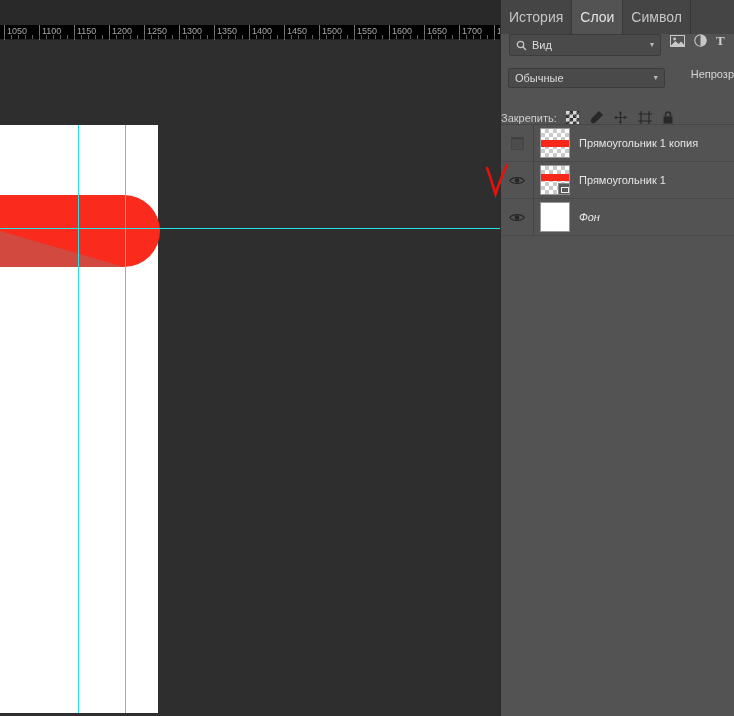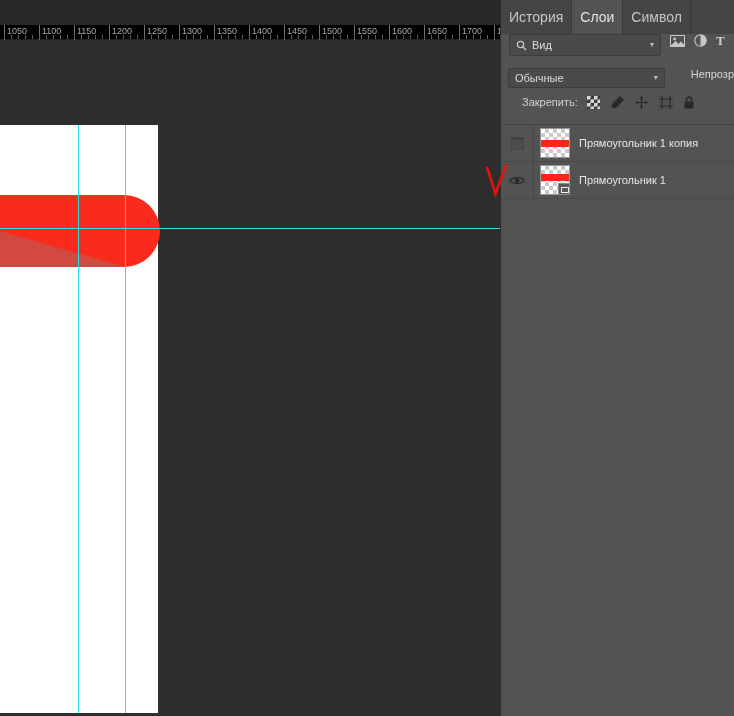--- a/index.html
+++ b/index.html
@@ -37,21 +37,21 @@
   .dd-kind{width:152px}
   .dd-label{margin-left:5px}
   .chev{margin-left:auto;font-size:8px;color:#bdbdbd;line-height:1}
   .filter-icons{display:flex;align-items:center;gap:9px;margin-left:9px}
   .type-glyph{font-family:"Liberation Serif",serif;font-size:13px;font-weight:bold;color:#cdcdcd;line-height:1}
 
   .blend-row{display:flex;height:28px;padding-left:7px;overflow:hidden}
   .dd-blend{width:174px;height:20px}
   .opacity-label{margin-left:26px;color:#d5d5d5;white-space:nowrap}
 
-  .lock-row{display:flex;align-items:flex-start;height:28px;padding-left:21px}
+  .lock-row{display:flex;align-items:flex-end;height:28px;padding-left:0}
   .lock-label{color:#cfcfcf;margin-right:9px}
   .lock-icons{display:flex;align-items:center;gap:11px}
   .icon-transp{width:13px;height:13px;background-color:#d8d8d8;
     background-image:linear-gradient(45deg,#303030 25%,transparent 25%,transparent 75%,#303030 75%),
                      linear-gradient(45deg,#303030 25%,transparent 25%,transparent 75%,#303030 75%);
     background-size:7px 7px;background-position:0 0,3.5px 3.5px}
 
   .layer-list{border-top:1px solid #464646}
   .layer-row{display:flex;align-items:center;height:37px;border-bottom:1px solid #494949;background:#535353}
   .layer-row.selected{background:#6e6e6e}
@@ -186,20 +186,30 @@
             <circle cx="8" cy="5.5" r="2.3" fill="#262626"></circle>
           </svg>
         </div>
         <div class="thumb checker">
           <div class="red-bar bar-high"></div>
           <div class="shape-badge"></div>
         </div>
         <span class="layer-name">Прямоугольник 1</span>
       </div>
 
+      <div class="layer-row">
+        <div class="eye-cell">
+          <svg width="16" height="11" viewBox="0 0 16 11">
+            <path d="M0.8 5.5 C3.5 1.6 12.5 1.6 15.2 5.5 C12.5 9.4 3.5 9.4 0.8 5.5 Z" fill="none" stroke="#262626" stroke-width="1.2"></path>
+            <circle cx="8" cy="5.5" r="2.3" fill="#262626"></circle>
+          </svg>
+        </div>
+        <div class="thumb"></div>
+        <span class="layer-name italic">Фон</span>
+      </div>
 
     </div>
   </div>
 
   <svg class="v-mark" width="28" height="38" viewBox="0 0 28 38">
     <path d="M4 6 C7 13 10 24 12.5 32 C16 22 21 8 24 3" fill="none" stroke="#e0140c" stroke-width="2.6" stroke-linecap="round"></path>
   </svg>
 
 </div>
 

